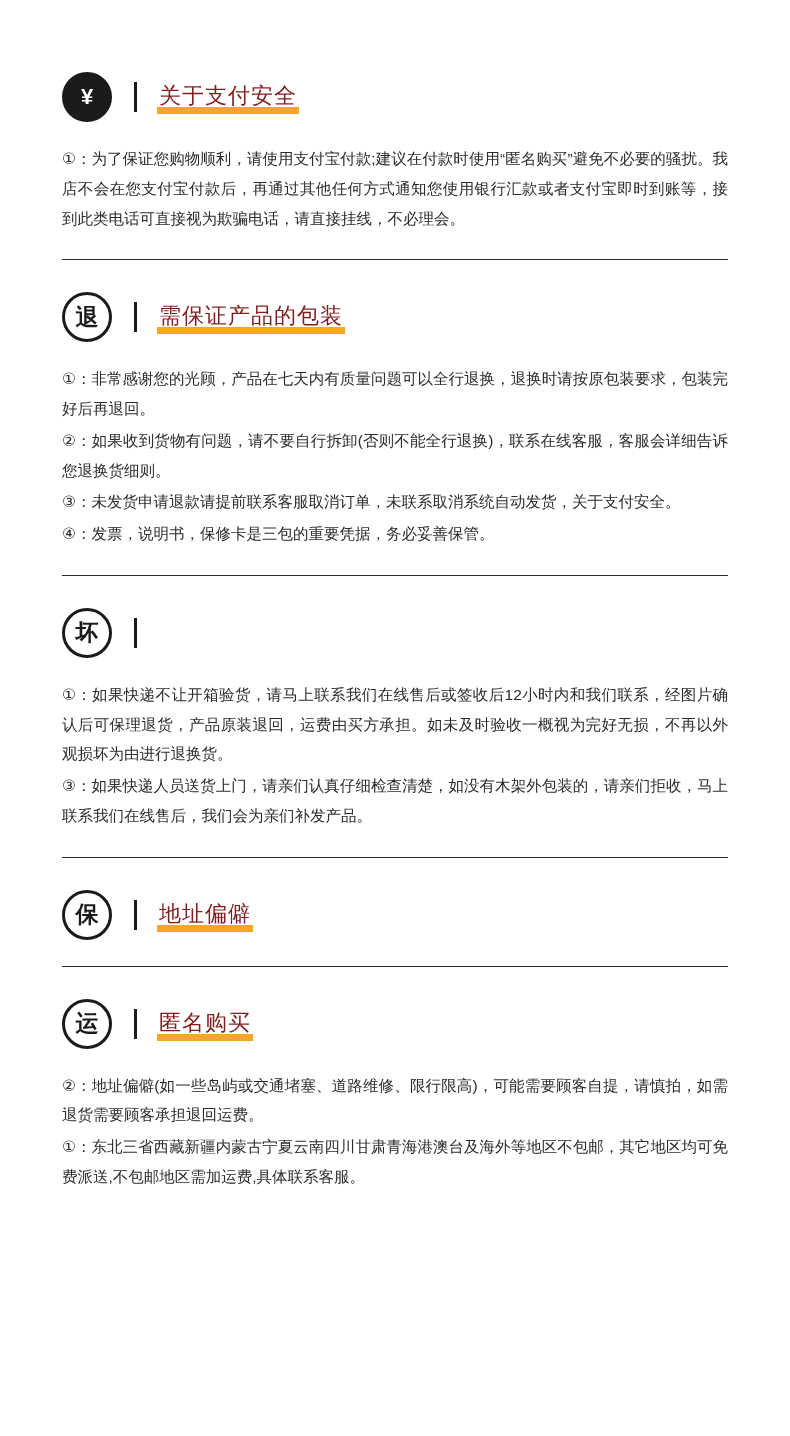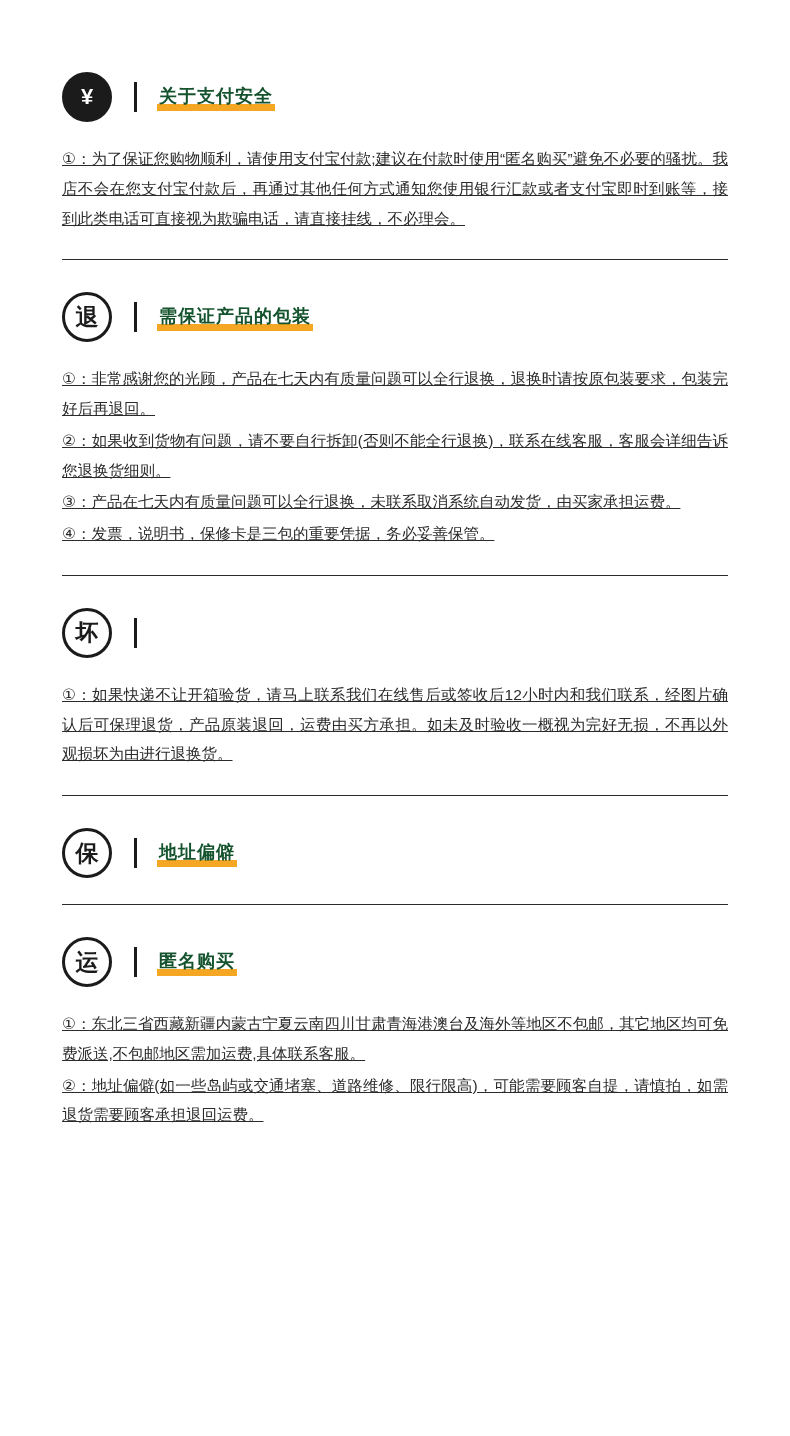--- a/index.html
+++ b/index.html
@@ -60,23 +60,23 @@
   }
   .badge-sep {
     width: 3px;
     height: 30px;
     background: #1b1b1b;
     margin: 0 20px 0 22px;
     flex: 0 0 auto;
   }
   .sec-title {
     position: relative;
-    font-size: 18px;
-    font-weight: bold;
-    color: #14532d;
+    font-size: 22px;
+    font-weight: normal;
+    color: #7f1d1d;
     letter-spacing: 1px;
     display: inline-block;
     padding: 0 2px 2px 2px;
   }
   .sec-title .hl {
     position: absolute;
     left: 0;
     right: 0;
     bottom: -1px;
     height: 7px;
@@ -91,21 +91,20 @@
     margin: 0;
     padding: 0;
     list-style: none;
   }
   .body-list li {
     font-size: 15.5px;
     line-height: 1.92;
     color: #2b2b2b;
     margin: 0 0 2px 0;
     text-align: justify;
-    text-decoration: underline;
   }
 </style>
 </head>
 <body>
 
 <div class="page">
   <div class="sheet">
 
     <div class="section">
       <div class="sec-head">
@@ -128,34 +127,35 @@
         <div class="badge">退</div>
         <div class="badge-sep"></div>
         <div class="sec-title">
           <span class="hl"></span>
           <span class="txt">需保证产品的包装</span>
         </div>
       </div>
       <ul class="body-list">
         <li>①：非常感谢您的光顾，产品在七天内有质量问题可以全行退换，退换时请按原包装要求，包装完好后再退回。</li>
         <li>②：如果收到货物有问题，请不要自行拆卸(否则不能全行退换)，联系在线客服，客服会详细告诉您退换货细则。</li>
-        <li>③：产品在七天内有质量问题可以全行退换，未联系取消系统自动发货，由买家承担运费。</li>
+        <li>③：未发货申请退款请提前联系客服取消订单，未联系取消系统自动发货，关于支付安全。</li>
         <li>④：发票，说明书，保修卡是三包的重要凭据，务必妥善保管。</li>
       </ul>
     </div>
 
     <div class="divider"></div>
 
     <div class="section">
       <div class="sec-head">
         <div class="badge">坏</div>
         <div class="badge-sep"></div>
       </div>
       <ul class="body-list">
         <li>①：如果快递不让开箱验货，请马上联系我们在线售后或签收后12小时内和我们联系，经图片确认后可保理退货，产品原装退回，运费由买方承担。如未及时验收一概视为完好无损，不再以外观损坏为由进行退换货。</li>
+        <li>③：如果快递人员送货上门，请亲们认真仔细检查清楚，如没有木架外包装的，请亲们拒收，马上联系我们在线售后，我们会为亲们补发产品。</li>
       </ul>
     </div>
 
     <div class="divider"></div>
 
     <div class="section">
       <div class="sec-head">
         <div class="badge">保</div>
         <div class="badge-sep"></div>
         <div class="sec-title">
@@ -170,19 +170,19 @@
     <div class="section">
       <div class="sec-head">
         <div class="badge">运</div>
         <div class="badge-sep"></div>
         <div class="sec-title">
           <span class="hl"></span>
           <span class="txt">匿名购买</span>
         </div>
       </div>
       <ul class="body-list">
+        <li>②：地址偏僻(如一些岛屿或交通堵塞、道路维修、限行限高)，可能需要顾客自提，请慎拍，如需退货需要顾客承担退回运费。</li>
         <li>①：东北三省西藏新疆内蒙古宁夏云南四川甘肃青海港澳台及海外等地区不包邮，其它地区均可免费派送,不包邮地区需加运费,具体联系客服。</li>
-        <li>②：地址偏僻(如一些岛屿或交通堵塞、道路维修、限行限高)，可能需要顾客自提，请慎拍，如需退货需要顾客承担退回运费。</li>
       </ul>
     </div>
 
   </div>
 </div>
 
 </body></html>

